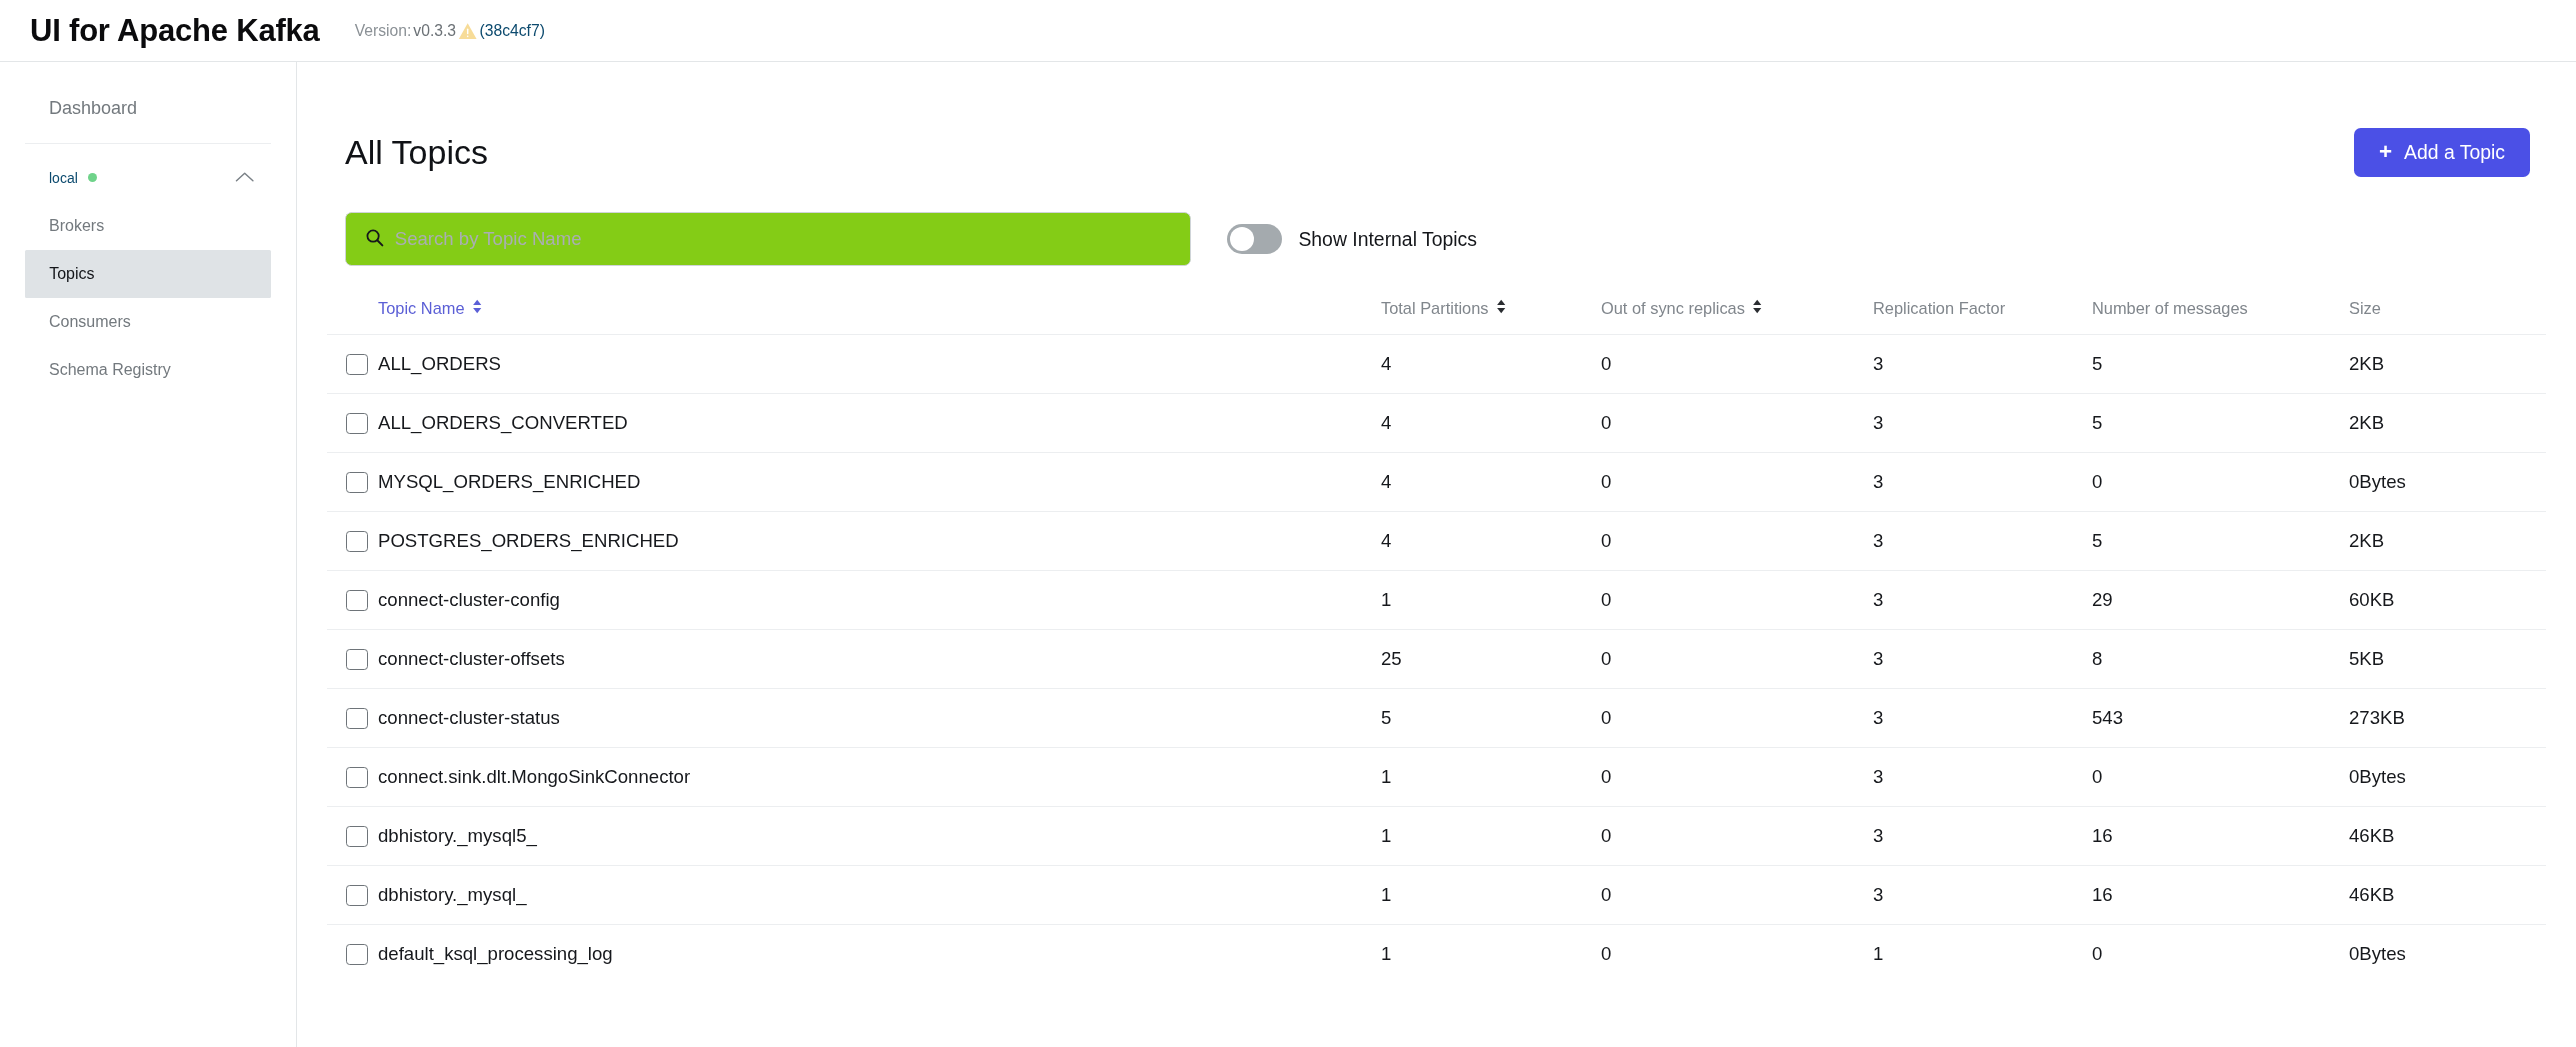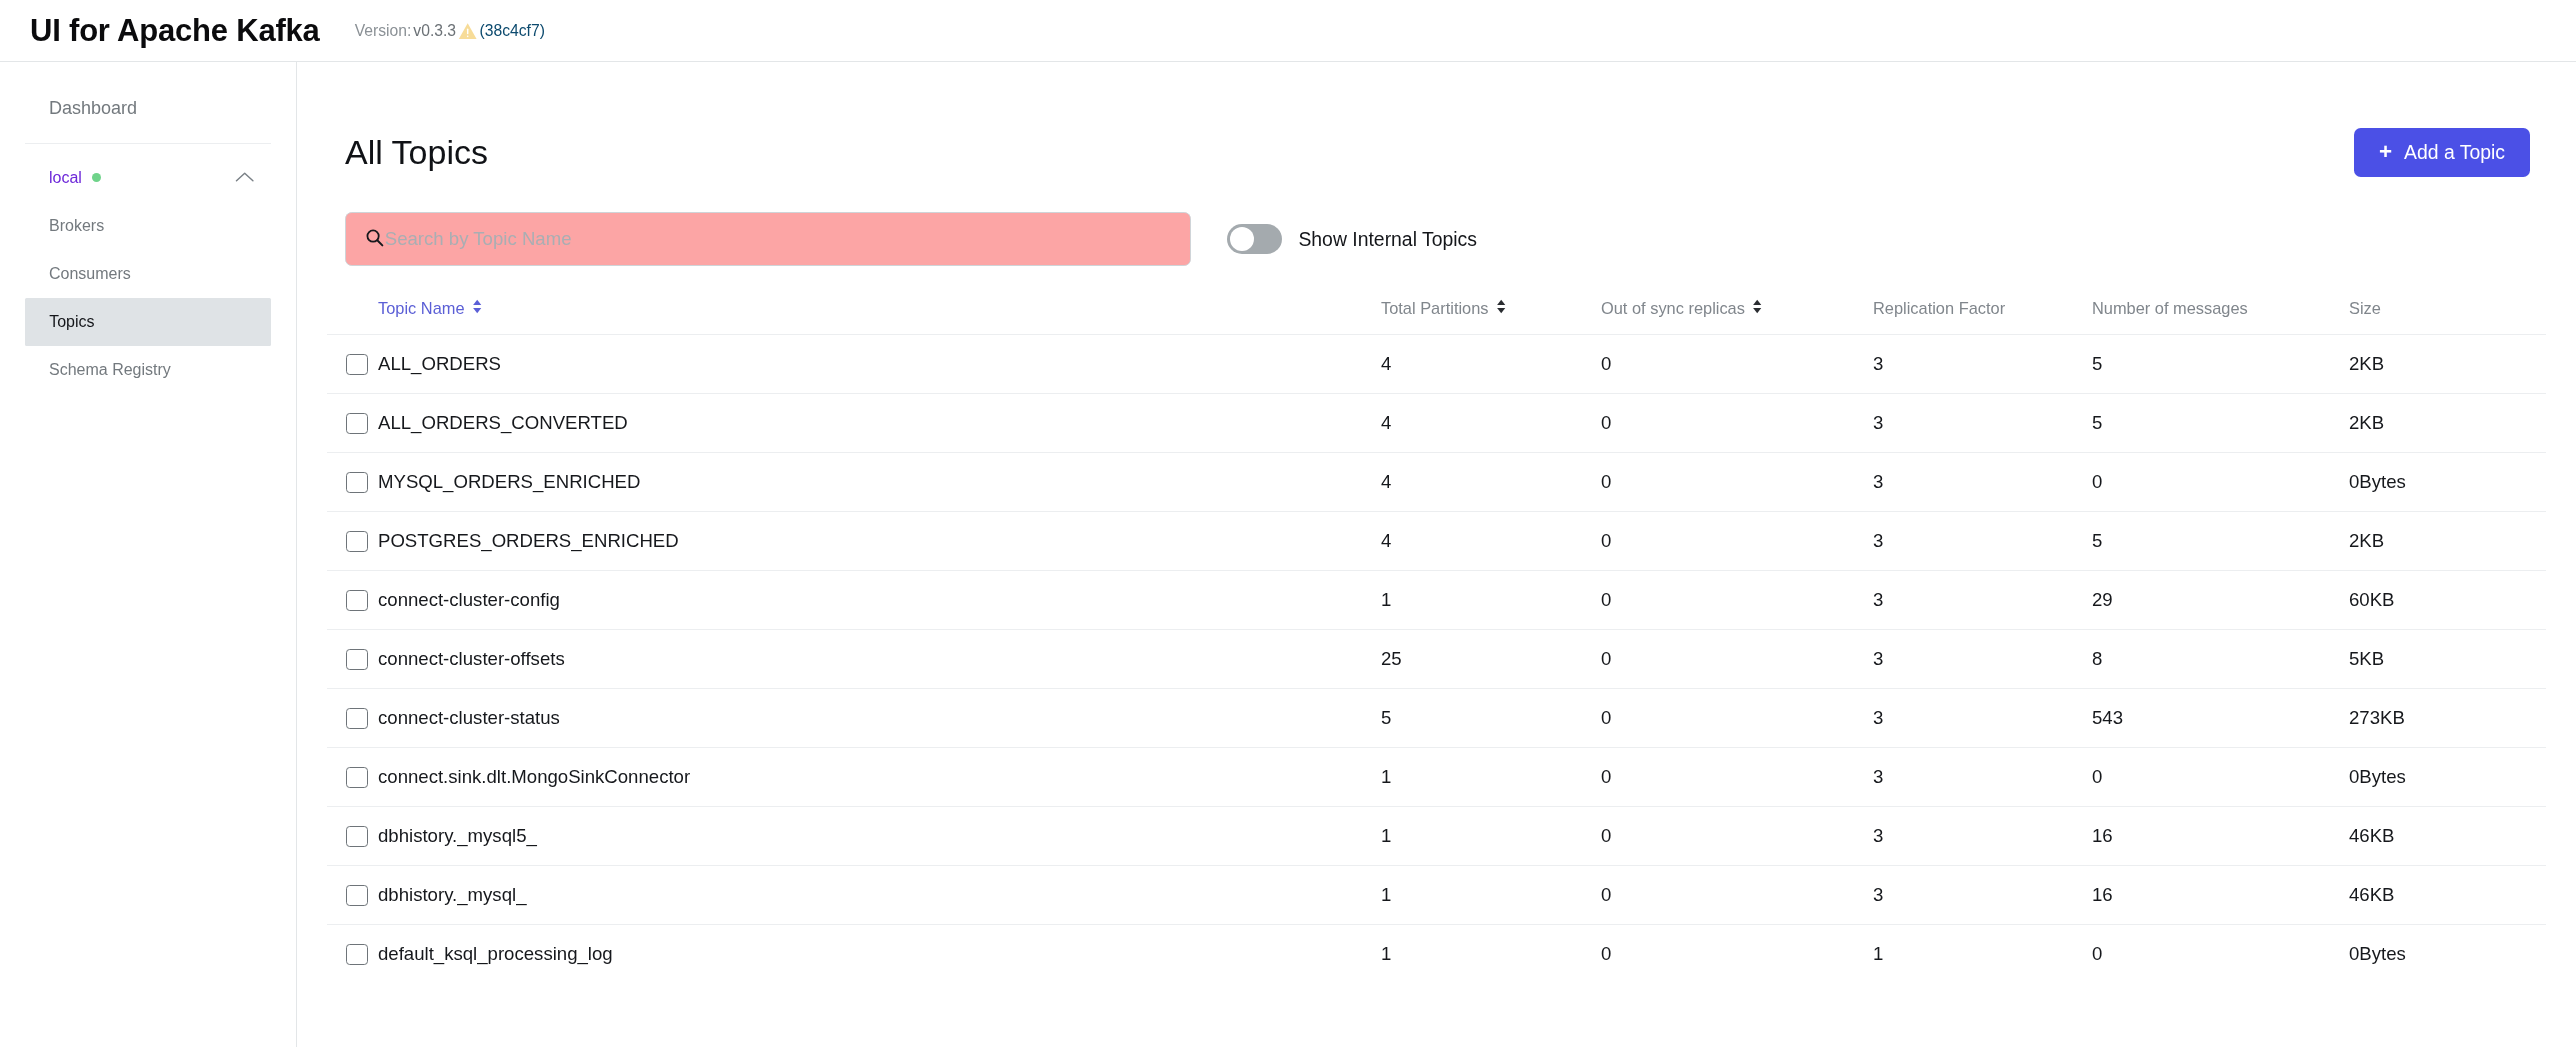--- a/index.html
+++ b/index.html
@@ -66,22 +66,22 @@
     height: 0.7px;
     background: #eceef0;
     margin: 10.4px 24.6px 10.4px 24.6px;
   }
   .cluster-row {
     height: 48px;
     display: flex;
     align-items: center;
     padding-left: 49px;
     padding-right: 42px;
-    font-size: 16px;
-    color: #6d28d9;
+    font-size: 14px;
+    color: #0c4a6e;
     cursor: pointer;
   }
   .cluster-name { margin-right: 10.4px; }
   .status-dot {
     width: 9px; height: 9px; border-radius: 50%;
     background: #6fd38a; display:inline-block;
   }
   .chev-up { margin-left: auto; display:block; }
   .sub-item {
     height: 48px;
@@ -135,22 +135,22 @@
     margin-top: 35px;
   }
   .search-wrap {
     width: 846px;
     height: 54px;
     border: 0.7px solid #cfd4d8;
     border-radius: 6.7px;
     display: flex;
     align-items: center;
     padding: 0 19.4px;
-    gap: 0;
-    background:#fca5a5;
+    gap: 10px;
+    background:#84cc16;
   }
   .search-input {
     border: none;
     outline: none;
     font-size: 18.6px;
     color: #1b1d21;
     width: 100%;
     background: transparent;
     font-family: "Liberation Sans", sans-serif;
   }
@@ -246,25 +246,25 @@
       <span class="chev-up">
         <svg width="19.4" height="12" viewBox="0 0 26 16">
           <path d="M2 13 L13 3 L24 13" fill="none" stroke="#7a8086" stroke-width="2" stroke-linecap="round" stroke-linejoin="round"></path>
         </svg>
       </span>
     </div>
 
     <div class="sub-item">
       <span>Brokers</span>
     </div>
+    <div class="sub-item active">
+      <span>Topics</span>
+    </div>
     <div class="sub-item">
       <span>Consumers</span>
-    </div>
-    <div class="sub-item active">
-      <span>Topics</span>
     </div>
     <div class="sub-item">
       <span>Schema Registry</span>
     </div>
   </nav>
 
   <main class="main">
 
     <div class="main-head">
       <h1 class="page-title">All Topics</h1>

